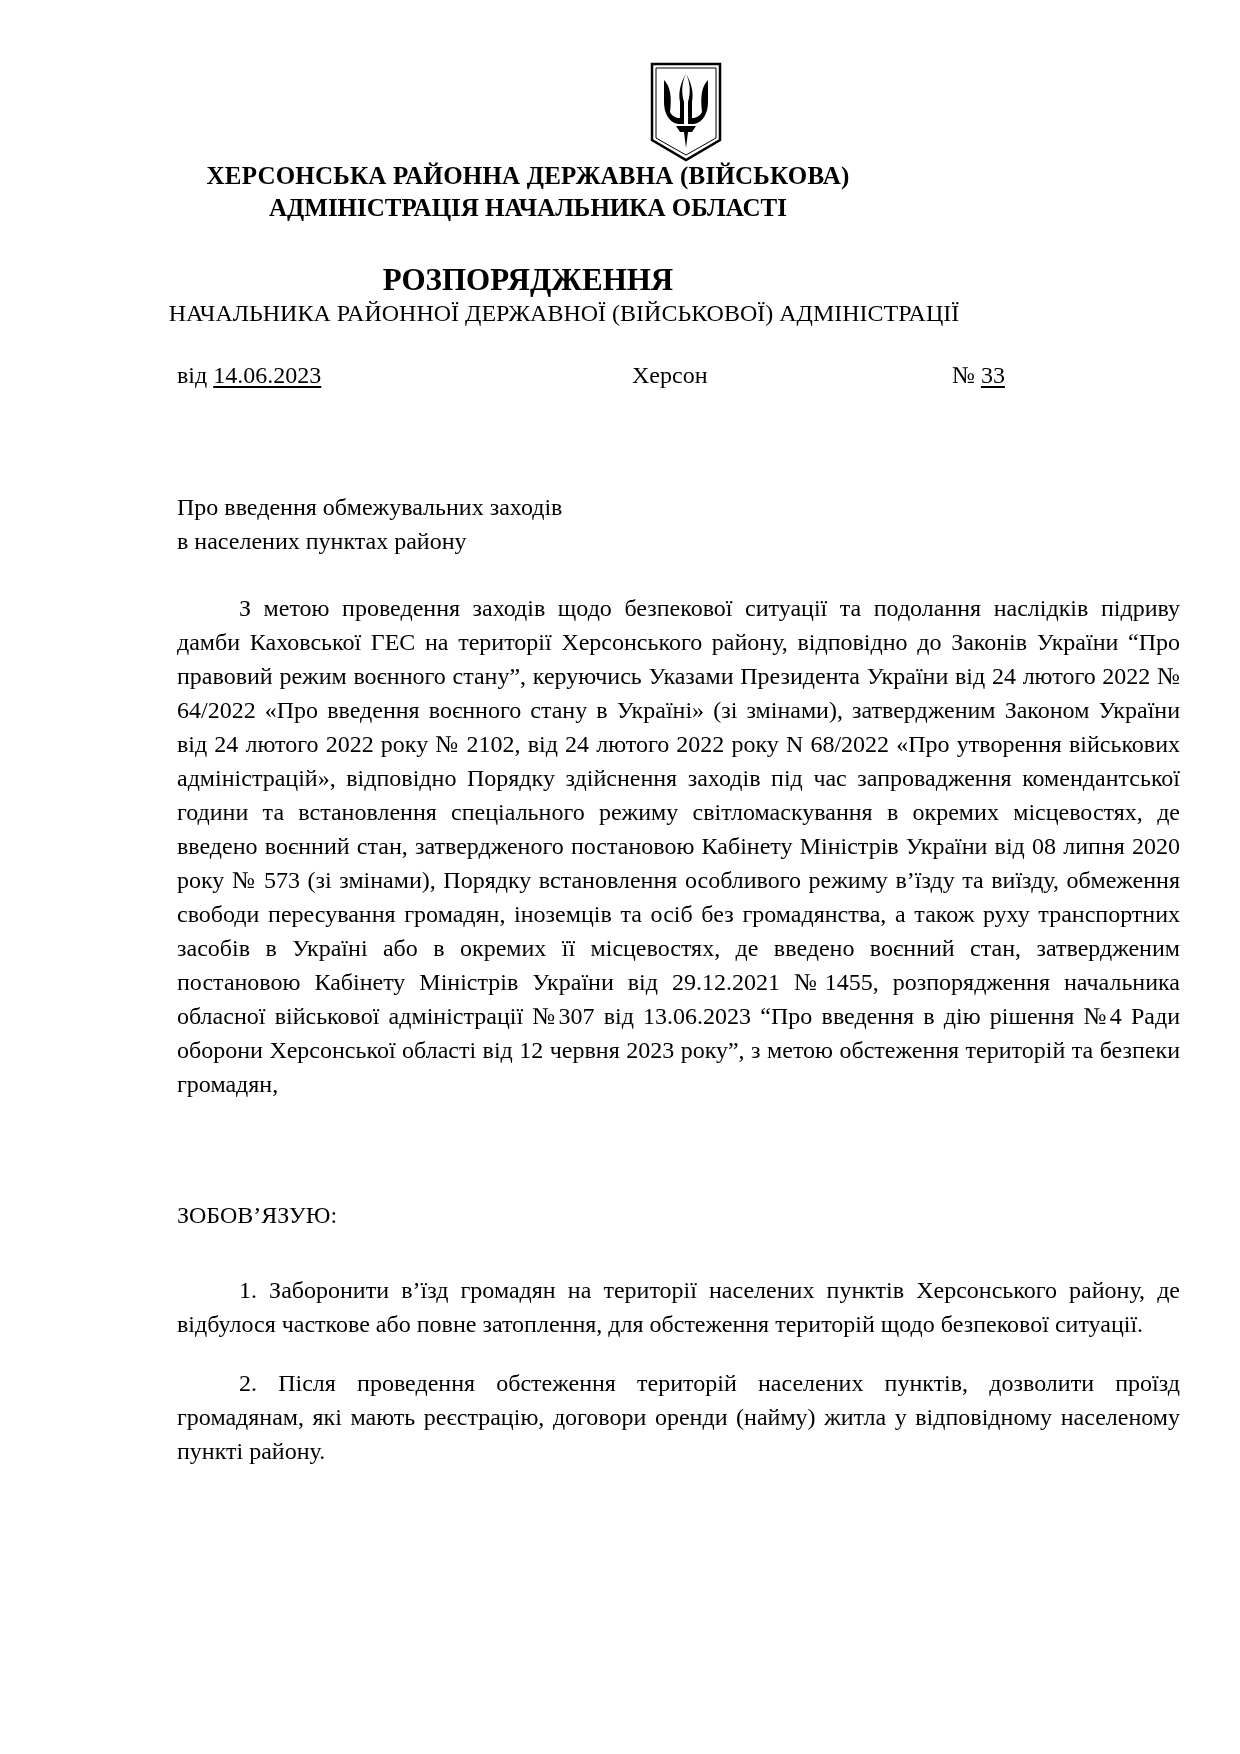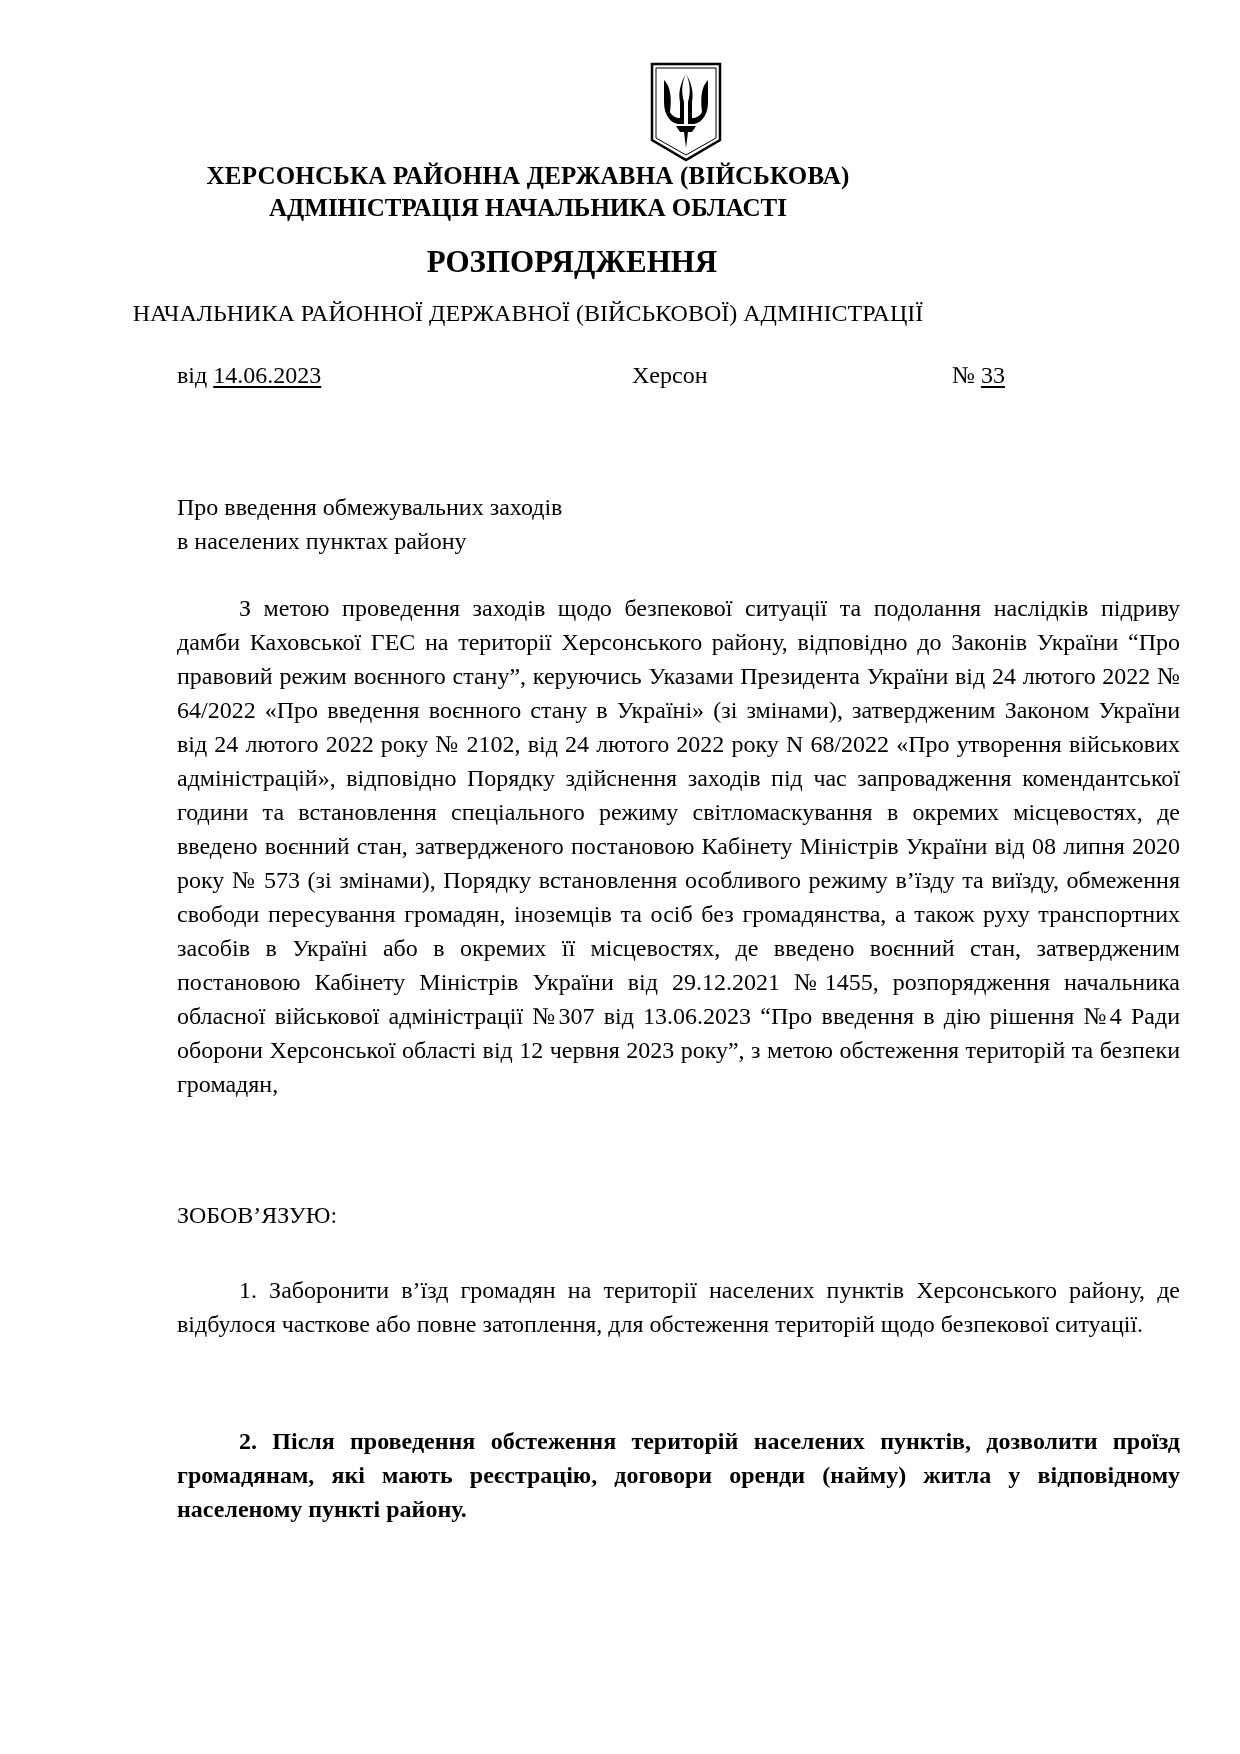--- a/index.html
+++ b/index.html
@@ -2,33 +2,33 @@
 <html><head>
 <meta charset="utf-8">
 <style>
   html, body { margin: 0; padding: 0; background: #ffffff; }
   body { width: 1240px; height: 1754px; position: relative; overflow: hidden;
          font-family: "Liberation Serif", "DejaVu Serif", serif; color: #000; }
   .emblem { position: absolute; left: 648px; top: 62px; width: 76px; height: 100px; }
   .hdr { position: absolute; left: 0; width: 1056px; text-align: center; }
   .org1 { top: 162px; font-size: 25px; font-weight: bold; letter-spacing: 0.2px; }
   .org2 { top: 194px; font-size: 25px; font-weight: bold; }
-  .doctype { top: 244px; font-size: 31px; font-weight: bold; margin-left: 44px; }
-  .docsub { top: 300px; font-size: 24px; }
+  .doctype { top: 262px; font-size: 31px; font-weight: bold; }
+  .docsub { top: 300px; font-size: 24px; margin-left: 36px; }
   .meta { position: absolute; top: 362px; font-size: 24px; }
   .meta u { text-decoration: underline; text-underline-offset: 3px; text-align: center; }
   .date { left: 177px; }
   .city { left: 632px; text-align: right; }
   .num { left: 952px; }
   .text { position: absolute; left: 177px; width: 1003px; font-size: 24px; line-height: 34px; margin-top: 28px; }
   .topic { top: 462px; }
   .body { top: 563px; text-align: justify; text-indent: 62px; }
   .oblige { top: 1170px; }
   .item1 { top: 1245px; text-align: justify; text-indent: 62px; }
-  .item2 { top: 1396px; text-align: justify; text-indent: 62px; font-weight: bold; }
+  .item2 { top: 1338px; text-align: justify; text-indent: 62px; }
 </style>
 </head>
 <body>
 
 <div class="emblem">
   <svg viewBox="0 0 76 100" width="76" height="100" xmlns="http://www.w3.org/2000/svg">
     <path d="M4 2 H72 V78 L38 98 L4 78 Z" fill="none" stroke="#000" stroke-width="2.5"></path>
     <path d="M8 6 H68 V76 L38 93 L8 76 Z" fill="none" stroke="#000" stroke-width="1"></path>
     <path d="M38 12 C34 20 33 30 36 40 L36 62 L30 62 C20 60 16 50 16 40 L16 18 C22 24 24 34 22 50 C24 54 28 56 32 56 L32 40 C30 30 33 20 38 12 Z" fill="#000"></path>
     <path d="M38 12 C42 20 43 30 40 40 L40 62 L46 62 C56 60 60 50 60 40 L60 18 C54 24 52 34 54 50 C52 54 48 56 44 56 L44 40 C46 30 43 20 38 12 Z" fill="#000"></path>

